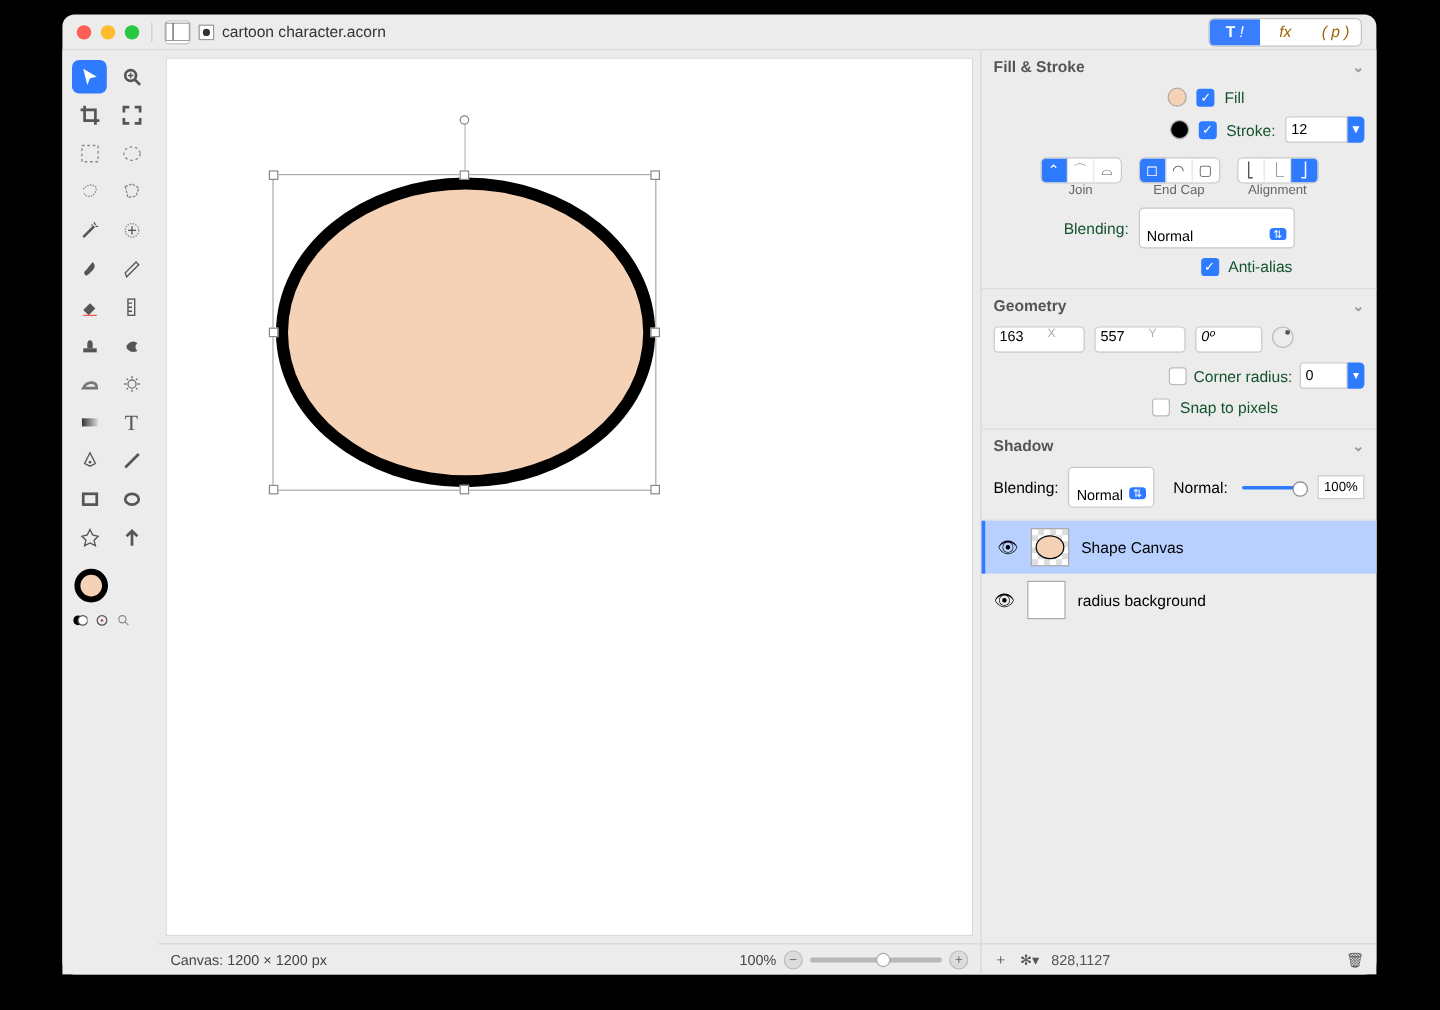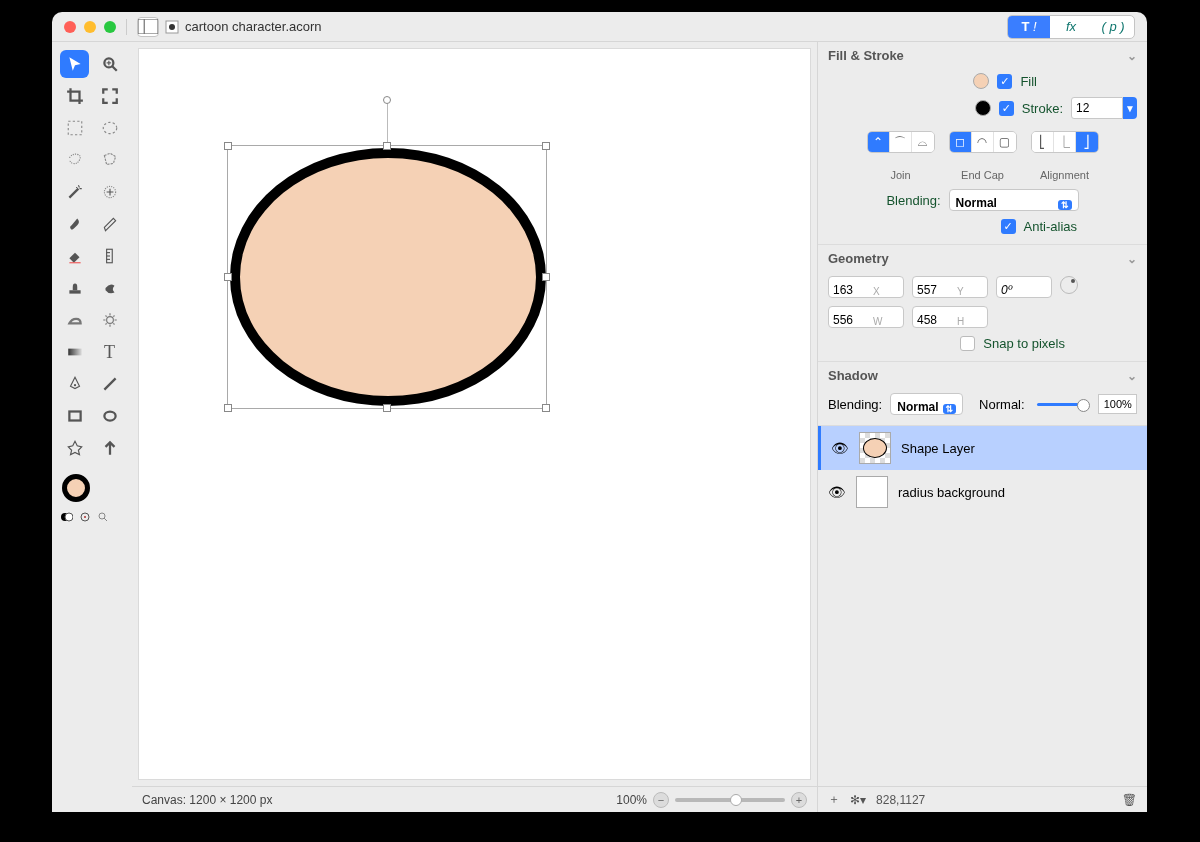--- a/index.html
+++ b/index.html
@@ -8,21 +8,21 @@
 
 .titlebar { height: 30px; display: flex; align-items: center; padding: 0 12px; gap: 6px; border-bottom: 1px solid #d6d6d6; }
 .traffic { display: flex; gap: 8px; }
 .traffic span { width: 12px; height: 12px; border-radius: 50%; }
 .tl-red { background:#ff5f57;} .tl-yel{background:#ffbd2e;} .tl-grn{background:#28c840;}
 .tb-sep { width:1px; height:16px; background:#ccc; margin:0 4px;}
 .tb-btn { width:22px; height:20px; display:flex;align-items:center;justify-content:center; border:1px solid #c4c4c4; border-radius:4px; background:#fff; font-size:12px; color:#555;}
 .tb-doc { display:flex; align-items:center; gap:6px; font-size:13px; color:#333;}
 .tb-right { margin-left:auto; display:flex; gap:6px;}
 .tb-seg { display:flex; border:1px solid #c4c4c4; border-radius:5px; overflow:hidden; background:#fff;}
-.tb-seg div{ width:42px; height:22px; display:flex;align-items:center;justify-content:center; font-size:13px; font-style:italic; color:#0f766e;}
+.tb-seg div{ width:42px; height:22px; display:flex;align-items:center;justify-content:center; font-size:13px; font-style:italic; color:#a16207;}
 .tb-seg .active{ background:#3a7eff; color:#fff;}
 
 .body { flex:1; display:flex; min-height:0;}
 .tools { width:80px; background:#ececec; padding:8px 8px; display:flex; flex-direction:column; gap:4px;}
 .tool-row { display:flex; gap:6px; }
 .tool { width:30px; height:28px; display:flex; align-items:center; justify-content:center; border-radius:6px; font-size:16px; color:#555;}
 .tool.active { background:#2f7bff; color:#fff;}
 .tool svg{ width:18px; height:18px;}
 .c-swatch { margin-top:8px; display:flex; align-items:center; gap:4px; padding-left:2px;}
 .c-circ{ width:28px;height:28px;border-radius:50%; background:#f5d1b5; border:5px solid #000;}
@@ -51,30 +51,30 @@
 .section-head{ display:flex; align-items:center; justify-content:space-between; padding:6px 10px; font-weight:600; color:#555;}
 .chev{ color:#999; font-size:12px;}
 .section{ padding:4px 10px 10px; display:flex; flex-direction:column; gap:8px; border-bottom:1px solid #dcdcdc;}
 .row{ display:flex; align-items:center; gap:8px;}
 .row.right{ justify-content:flex-end;}
 .row label{ color:#14532d;}
 .swatch{ width:16px;height:16px; border-radius:50%; border:1px solid #aaa;}
 .cb{ width:15px;height:15px; border-radius:3px; background:#2f7bff; color:#fff; font-size:11px; display:flex;align-items:center;justify-content:center;}
 .cb.off{ background:#fff; border:1px solid #bbb; color:transparent;}
 .num-input{ width:52px; height:22px; border:1px solid #c8c8c8; border-radius:3px; background:#fff; padding:0 4px; font-size:12px;}
-.sel-drop{ height:22px; border:1px solid #c8c8c8; border-radius:4px; background:#fff; padding:0 6px; font-size:12px; display:flex; align-items:flex-end; gap:4px;font-weight:bold;}
+.sel-drop{ height:22px; border:1px solid #c8c8c8; border-radius:4px; background:#fff; padding:16px 6px; font-size:12px; display:flex; align-items:flex-start; gap:4px;}
 .blue-arrow{ width:14px; background:#2f7bff; color:#fff; display:flex;align-items:center;justify-content:center; font-size:10px; height:22px;}
 .seg{ display:flex; border:1px solid #c8c8c8; border-radius:5px; overflow:hidden; height:22px;}
 .seg .sbtn{ width:22px; display:flex;align-items:center;justify-content:center; background:#fff; font-size:12px; color:#555; border-right:1px solid #e2e2e2;}
 .seg .sbtn:last-child{border-right:none;}
 .seg .sbtn.active{ background:#2f7bff; color:#fff;}
-.seg-label{ font-size:11px; color:#666; text-align:left; margin-top:16px;}
+.seg-label{ font-size:11px; color:#666; text-align:left; margin-top:0;}
 .seg-col{ display:flex; flex-direction:column; align-items:center; gap:0;}
 .geom-grid{ display:flex; gap:8px;}
-.geom-input{ display:flex; border:1px solid #c8c8c8; border-radius:4px; background:#fff; height:22px; align-items:flex-end; width:76px;}
+.geom-input{ display:flex; border:1px solid #c8c8c8; border-radius:4px; background:#fff; height:22px; align-items:flex-start; width:76px;}
 .geom-input input{ border:none; width:44px; padding:0 4px; font-size:12px; outline:none; background:transparent;}
 .geom-input .lbl{ font-size:10px; color:#aaa; padding-right:4px;}
 .rot-dot{ width:18px;height:18px;border-radius:50%;border:1px solid #bbb; position:relative;}
 .rot-dot:after{content:"";position:absolute;right:2px;top:2px;width:4px;height:4px;background:#555;border-radius:50%;}
 
 .layers{ flex:1; display:flex; flex-direction:column;}
 .layer{ display:flex; align-items:center; gap:10px; padding:6px 10px; height:44px;}
 .layer.sel{ background:#b8d0ff; border-left:3px solid #2f7bff;}
 .eye{ font-size:14px; width:18px; text-align:center;}
 .thumb{ width:32px;height:32px; border:1px solid #aaa; background:#fff; position:relative;}
@@ -421,29 +421,27 @@
             </div>
           <div class="geom-input">
               <input value="557" style="">
               <span class="lbl">Y</span>
             </div>
           <div class="geom-input" style="width:56px">
               <input style="width: 36px; font-style: italic;" value="0º">
             </div>
           <div class="rot-dot"></div>
         </div>
-        <div class="geom-grid">
-          <div class="geom-input">
-              <input value="556" style="">
-              <span class="lbl">W</span>
-            </div>
-          <div class="geom-input">
-              <input value="458" style="">
-              <span class="lbl">H</span>
-            </div>
+        <div class="row right disabled" style="gap:6px">
+          <div class="cb off"></div>
+          <label>Corner radius:</label>
+          <div style="display:flex">
+            <input class="num-input" style="width: 40px; border-radius: 3px 0px 0px 3px;" value="0">
+            <div class="blue-arrow" style="border-radius:0 4px 4px 0">▾</div>
+          </div>
         </div>
         <div class="row right">
           <div class="cb off"></div>
           <label>Snap to pixels</label>
           <span style="width:64px"></span>
         </div>
       </div>
 
       <div class="section-head">
         <span>Shadow</span>
@@ -459,21 +457,21 @@
         <div class="op-slider"></div>
         <div class="op-box">100%</div>
       </div>
 
       <div class="layers">
         <div class="layer sel">
           <span class="eye">👁</span>
           <div class="thumb checker">
               <div class="mini-ell"></div>
             </div>
-          <span>Shape Layer</span>
+          <span>Shape Canvas</span>
         </div>
         <div class="layer">
           <span class="eye">👁</span>
           <div class="thumb"></div>
           <span>radius background</span>
         </div>
         <div style="flex:1"></div>
         <div class="layer-footer">
           <span>＋</span>
           <span>✻▾</span>

